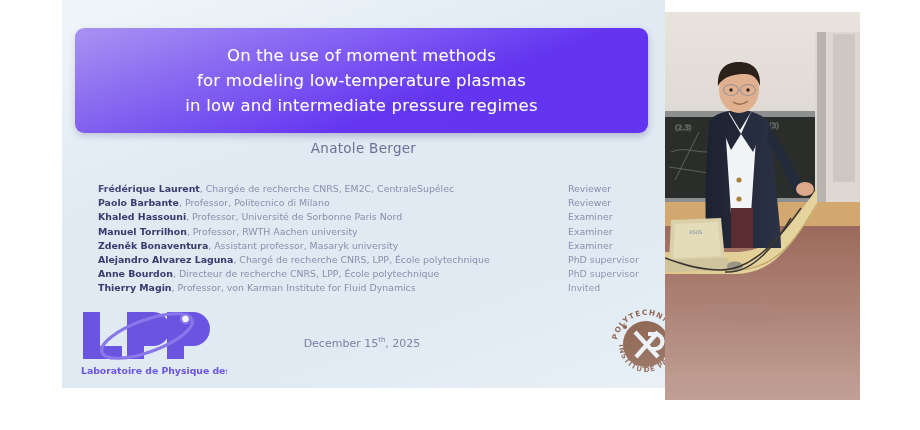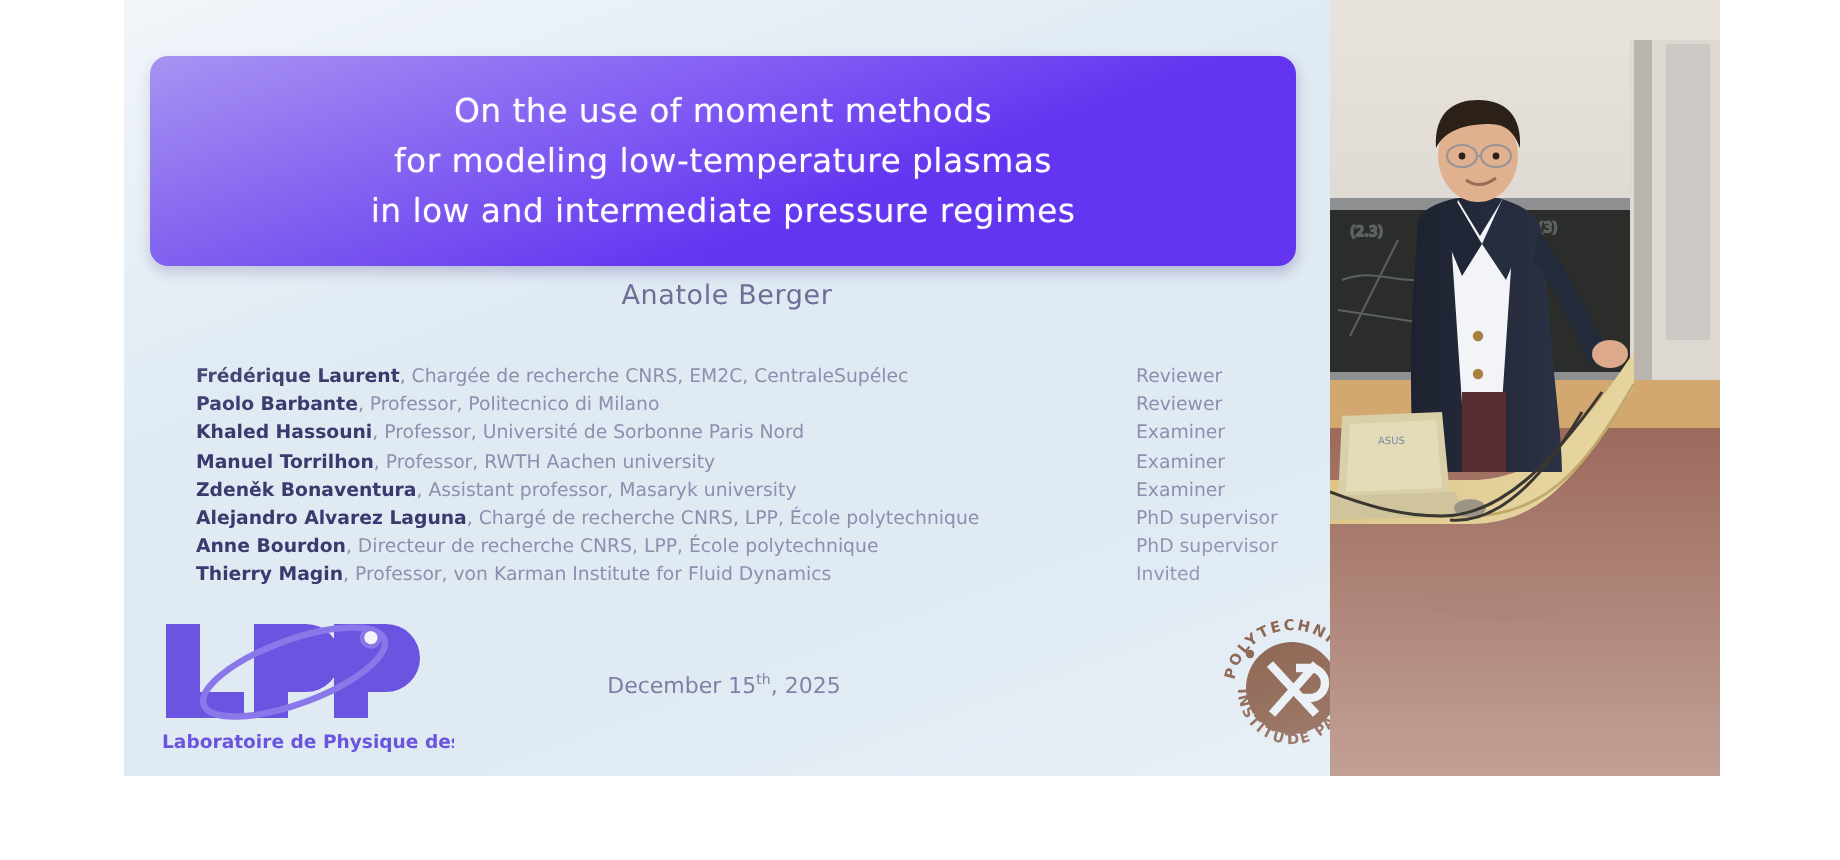--- a/index.html
+++ b/index.html
@@ -54,21 +54,21 @@
   
   #lpp-logo{position:absolute;left:13px;top:306px;width:152px;height:78px;}
   #lpp-logo svg{display:block;}
 
   
   #polytech-seal{position:absolute;left:545px;top:305px;width:78px;height:78px;}
   #polytech-seal svg{display:block;}
 
   
   #photo{
-    position:absolute;left:665px;top:0;width:195px;height:388px;overflow:hidden;
+    position:absolute;left:665px;top:12px;width:195px;height:388px;overflow:hidden;
     background:#cfcbc6;
   }
   #photo svg{display:block;}
 </style>
 </head>
 <body>
 
 <div id="stage">
 
   <div id="slide">

